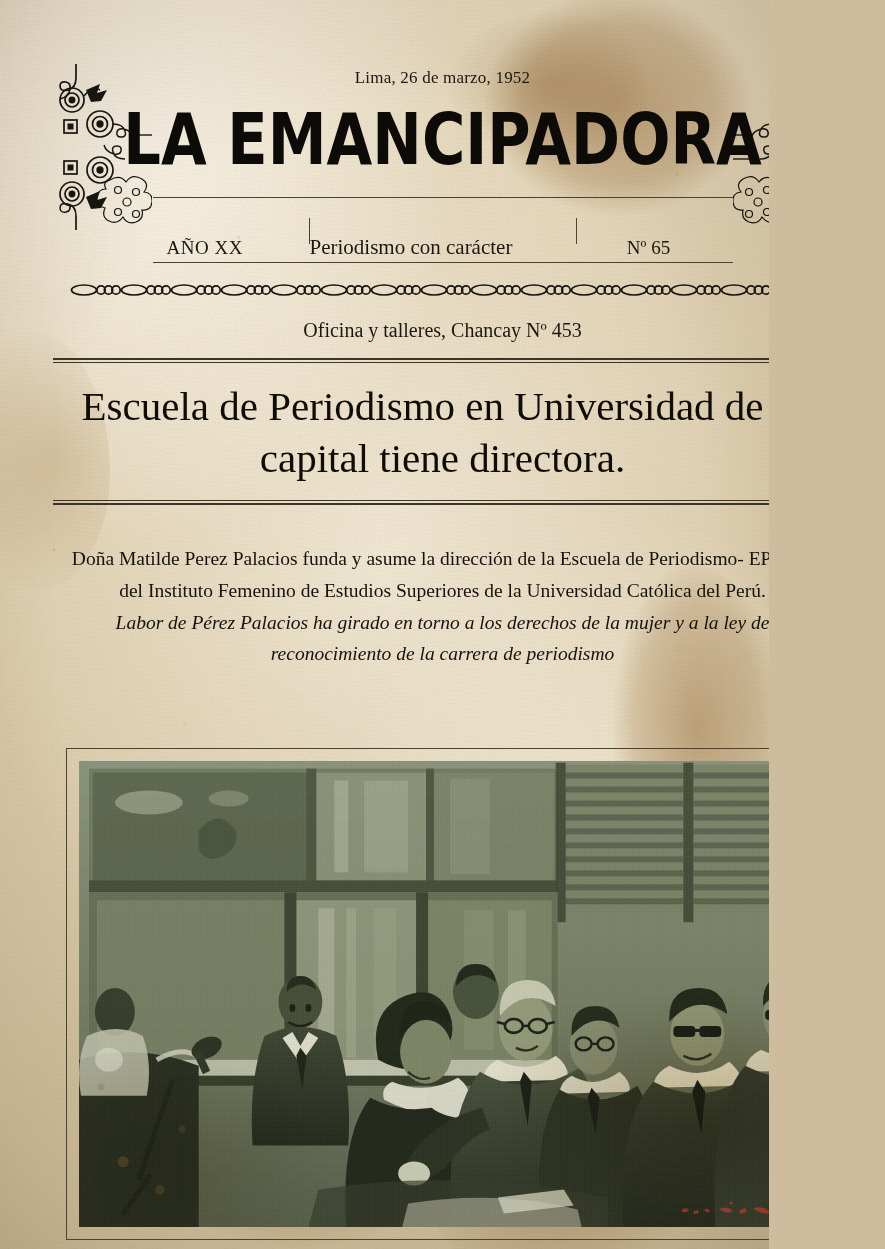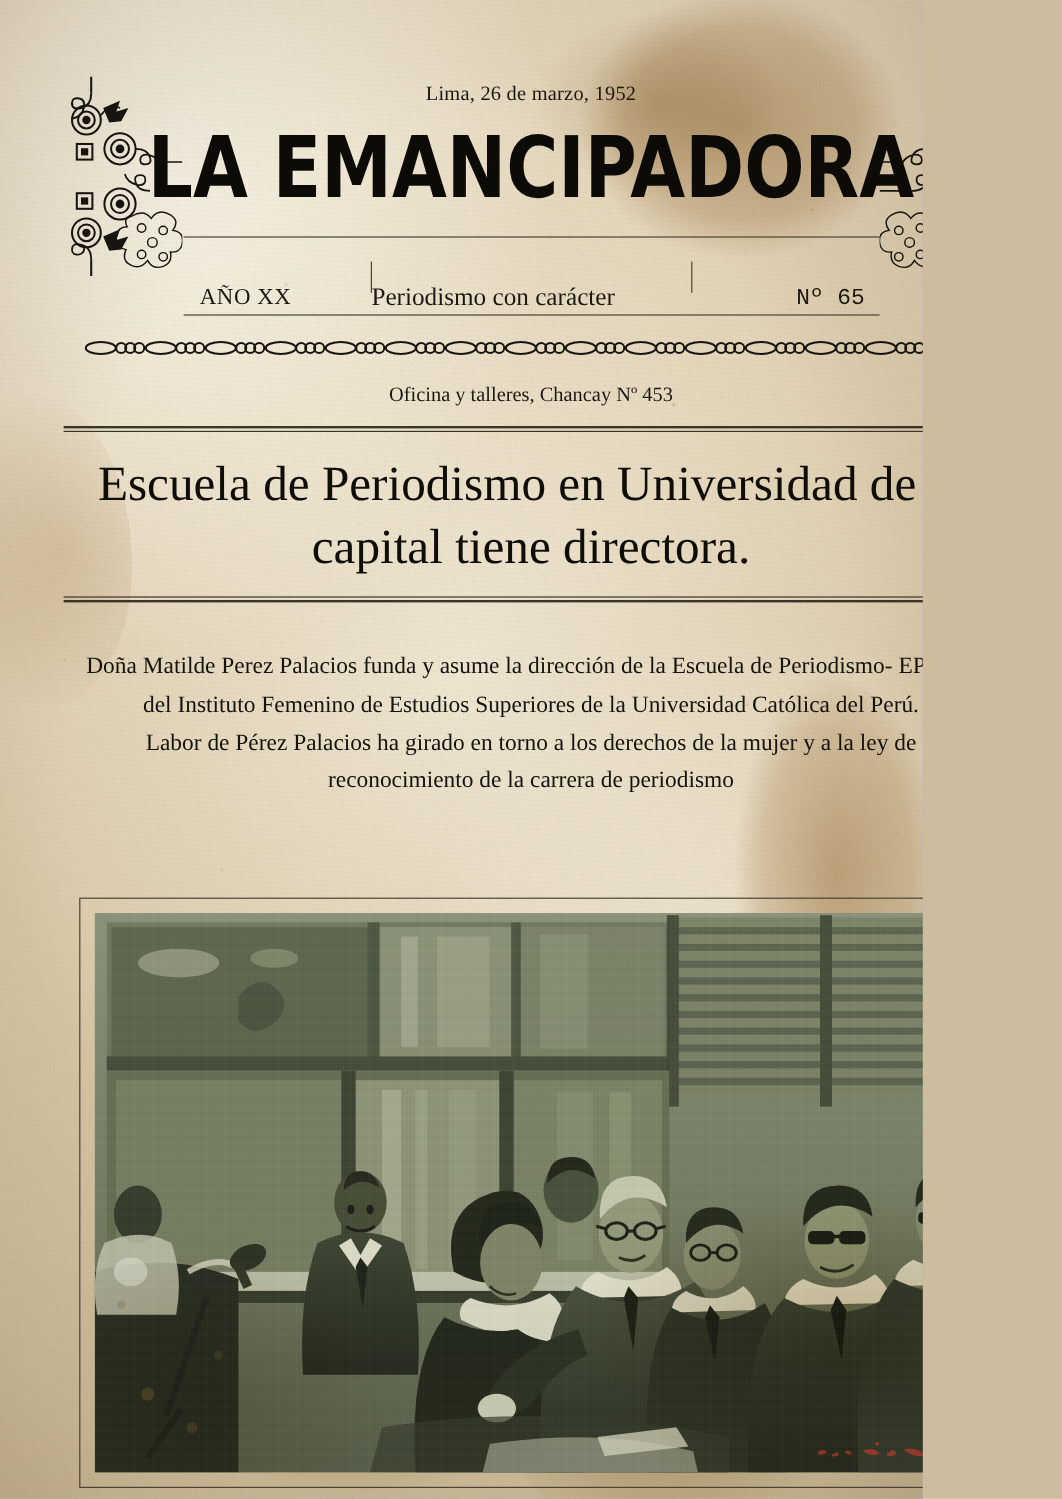--- a/index.html
+++ b/index.html
@@ -12,21 +12,21 @@
     font-family: "Liberation Serif", "DejaVu Serif", serif;
     background: #cdbd9e;
   }
 
   
   .page {
     position: relative;
     width: 769px;
     height: 1249px;
     overflow: hidden;
-    background-color: #8b5cf6;
+    background-color: #fef9c3;
   }
 
   
   .paper-base {
     position: absolute; inset: 0;
     background-color: #dccdaf;
     background-image:
       radial-gradient(ellipse 60% 45% at 18% 12%, rgba(255,252,244,.75), rgba(255,252,244,0) 70%),
       radial-gradient(ellipse 55% 40% at 82% 70%, rgba(255,250,238,.55), rgba(255,250,238,0) 72%),
       radial-gradient(ellipse 70% 55% at 50% 45%, rgba(252,247,235,.60), rgba(252,247,235,0) 75%),
@@ -168,21 +168,21 @@
   .subbar {
     width: 580px; margin: 0 auto;
     display: flex; align-items: center; justify-content: space-between;
     padding: 3px 6px 1px;
     font-size: 19px;
     color: #1b1812;
   }
   .subbar .cell { white-space: nowrap; margin-top: 34px; }
   .subbar .cell.year { width: 150px; text-align: left; padding-left: 8px; letter-spacing: .5px; }
   .subbar .cell.slogan { flex: 1; font-size: 21px; }
-  .subbar .cell.issue { width: 150px; text-align: right; padding-right: 6px; font-family: Liberation Mono, monospace; }
+  .subbar .cell.issue { width: 150px; text-align: center; padding-right: 6px; }
   .subbar .vrule { width: 1px; height: 26px; background: #4a4334; }
   .title-rule-bot {
     width: 580px; margin: 1px auto 0;
     border-top: 1px solid #4a4334;
   }
 
   
   .ornament {
     position: absolute;
     top: -6px;
@@ -195,21 +195,21 @@
   
   .chain {
     width: 745px; height: 18px; margin: 18px auto 0;
     overflow: hidden;
   }
   .chain svg { display: block; width: 100%; height: 100%; }
 
   
   .office {
     text-align: center;
-    font-size: 17px;
+    font-size: 20px;
     margin-top: 20px;
     color: #1b1812;
   }
 
   
   .hl-rules-top {
     width: 780px; margin: 16px auto 0;
     border-top: 2px solid #3b3528;
     border-bottom: 1px solid #3b3528;
     height: 5px;
@@ -231,21 +231,21 @@
   }
 
   
   .lede {
     width: 745px; margin: 38px auto 12px;
     text-align: center;
     font-size: 19.5px;
     line-height: 1.62;
     color: #15130d;
   }
-  .lede p + p { margin-top: 0; }
+  .lede p + p { margin-top: 0; font-style: italic; }
 
   
   .photo-frame {
     position: absolute;
     left: 66px; top: 680px;
     width: 762px; height: 492px;
     border: 1.5px solid #4a4335;
     padding: 12px;
     background: transparent;
   }

